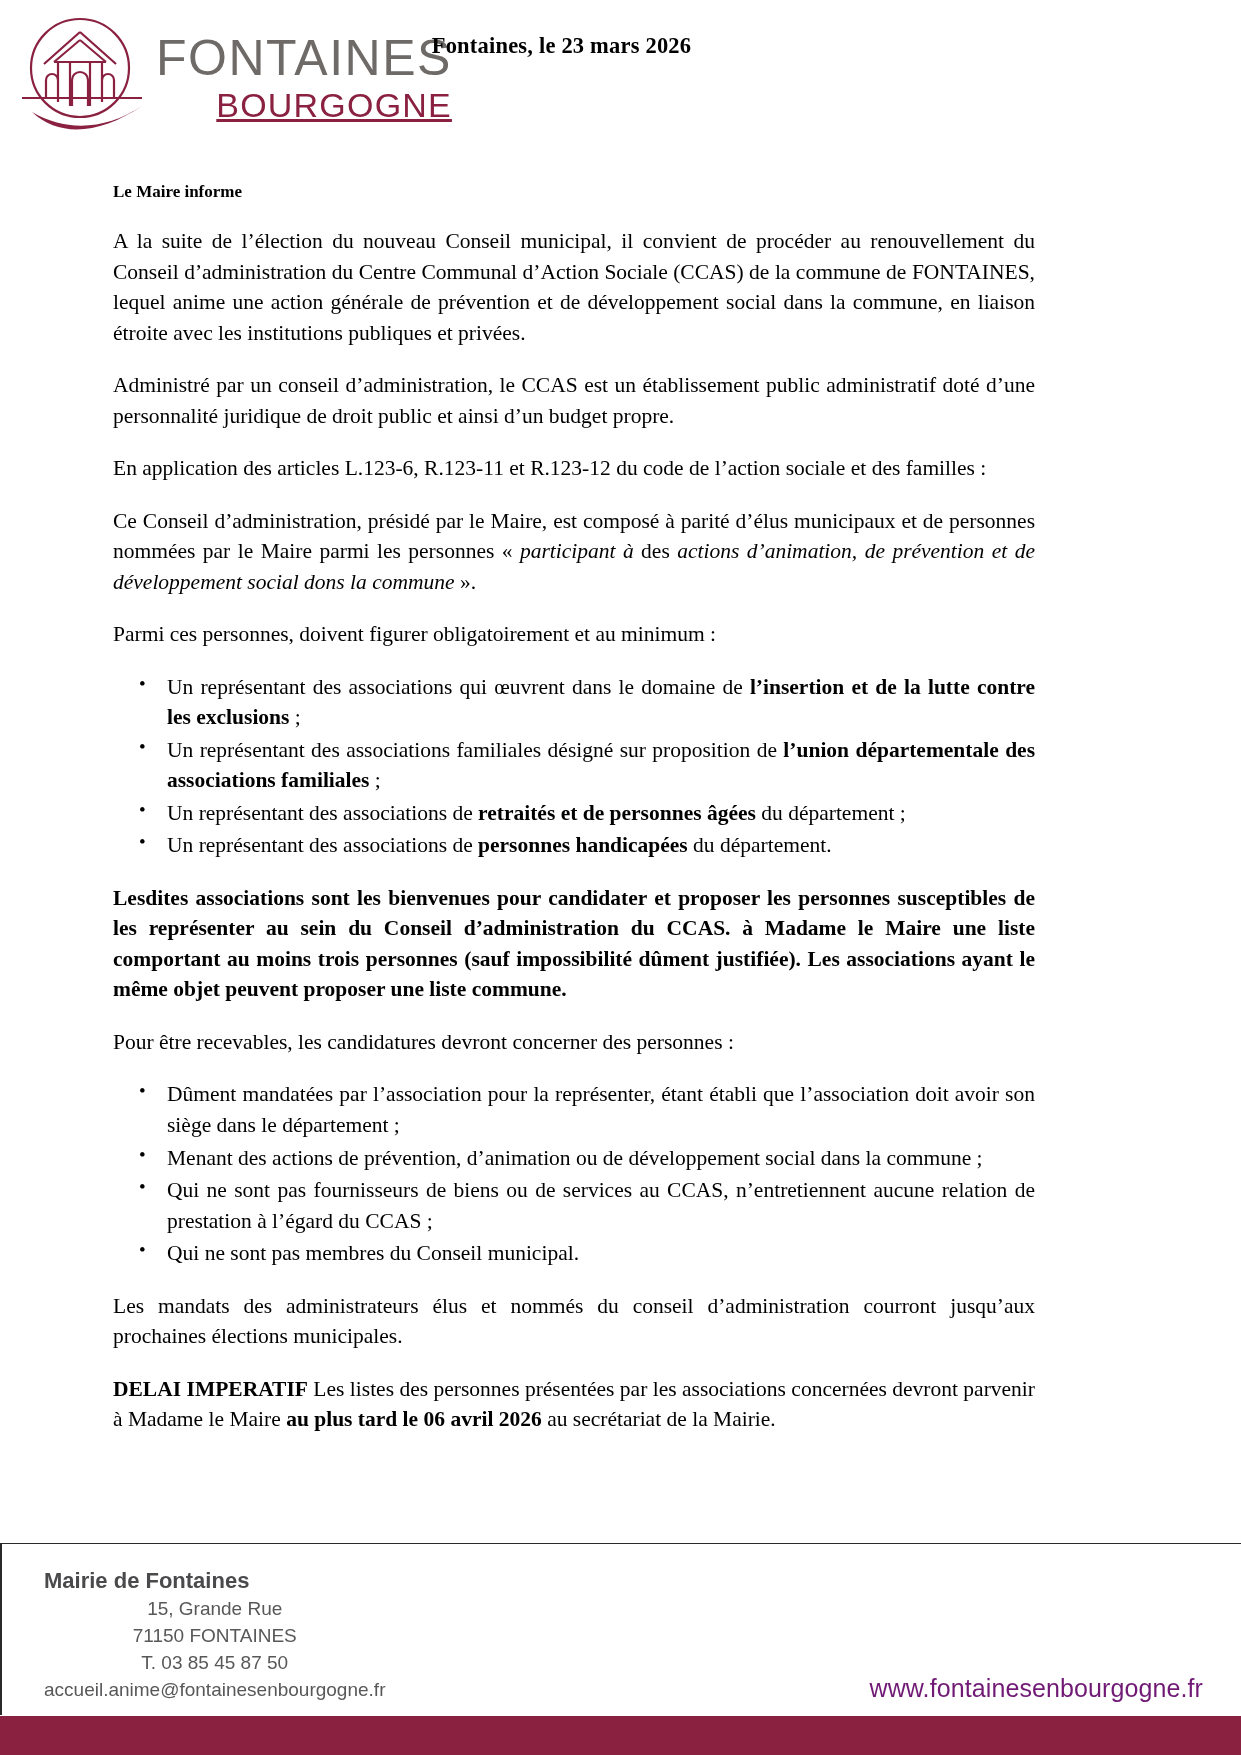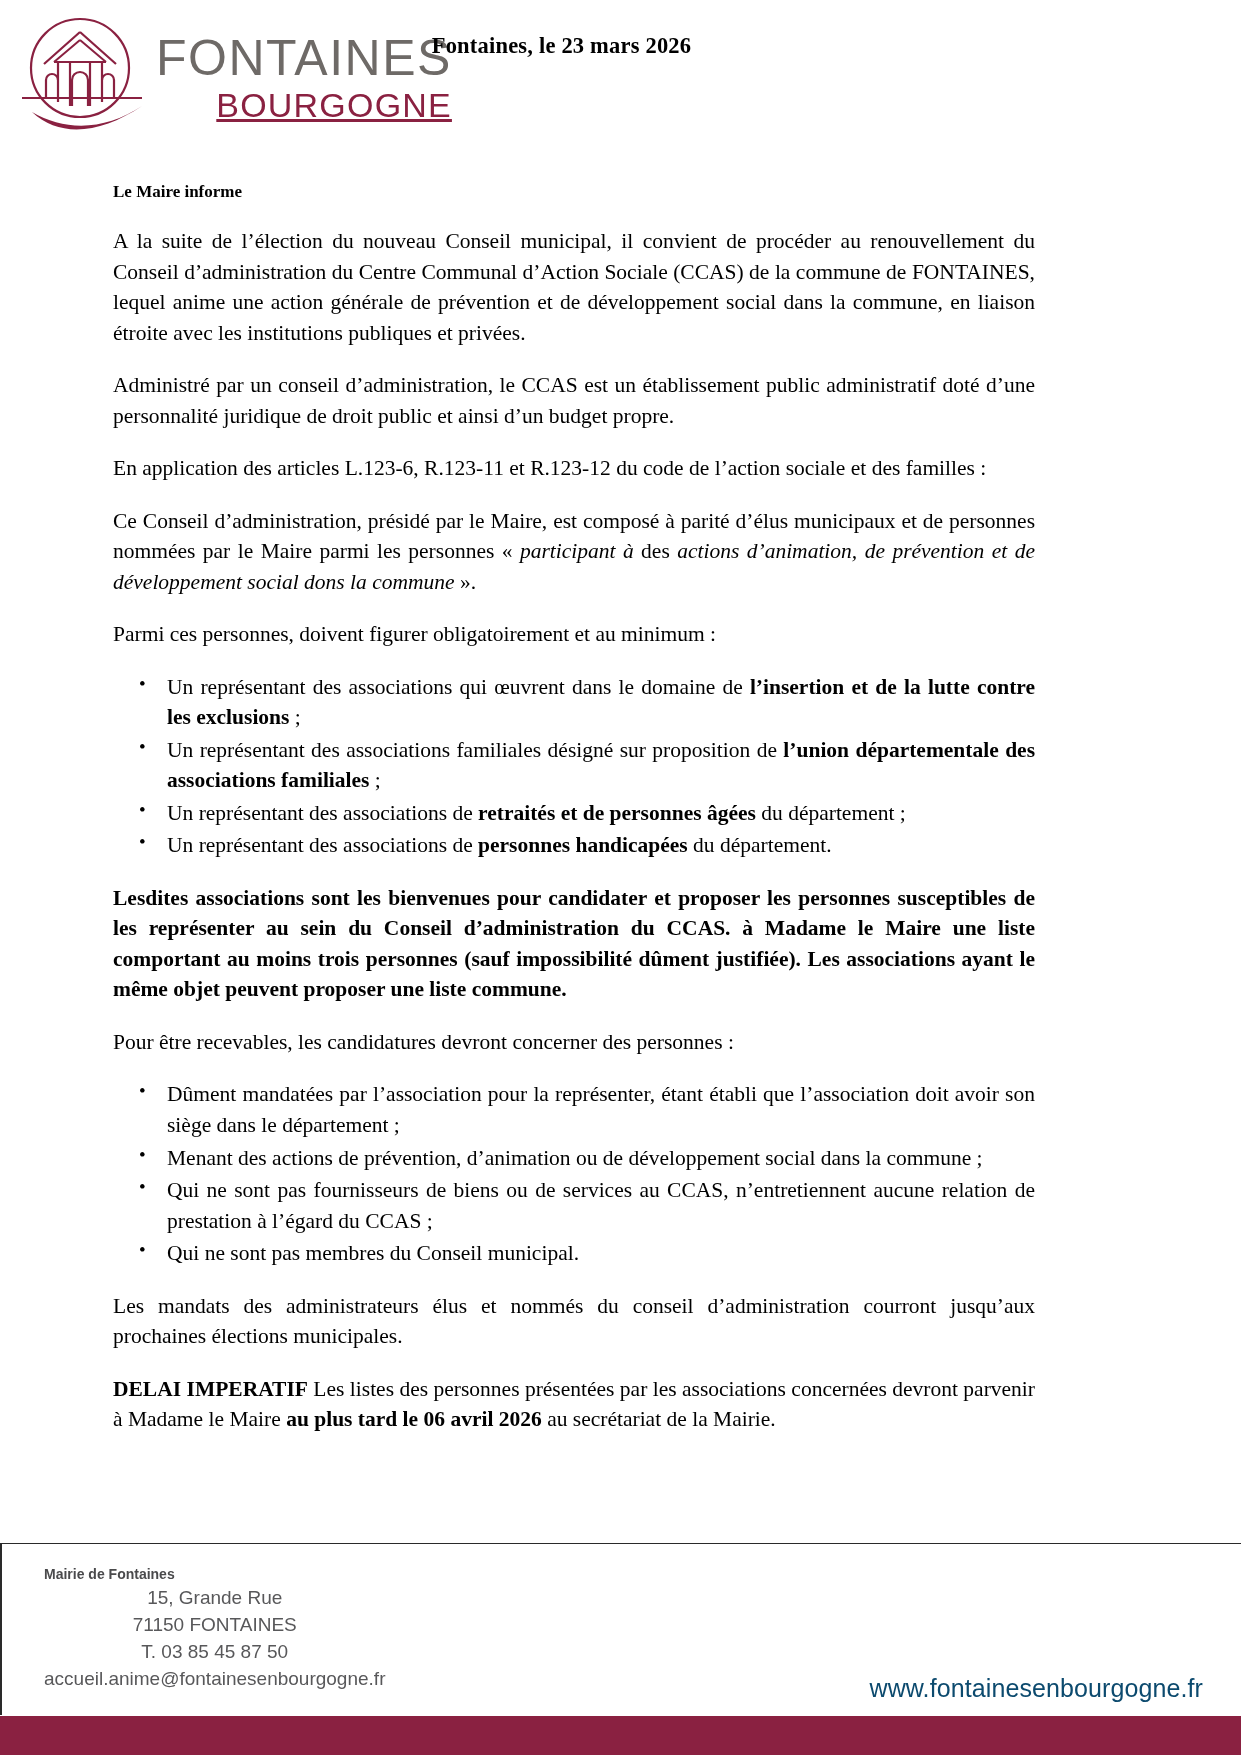--- a/index.html
+++ b/index.html
@@ -147,33 +147,33 @@
     left: 44px;
     top: 22px;
     font-family: "Liberation Sans", sans-serif;
     color: #58585a;
     font-size: 19px;
     line-height: 1.42;
   }
   .footer-address .org {
     font-weight: bold;
     color: #4a4a4c;
-    font-size: 14px;
+    font-size: 22px;
     display: block;
   }
   .footer-address span.ln {
     display: block;
     text-align: center;
   }
   .footer-url {
     position: absolute;
     right: 38px;
     top: 131px;
     font-family: "Liberation Sans", sans-serif;
-    color: #0c4a6e;
+    color: #701a75;
     font-size: 25px;
     letter-spacing: 0.1px;
   }
   .footer-bar {
     position: absolute;
     left: 0;
     top: 1716px;
     width: 1241px;
     height: 39px;
     background: #8a2141;

